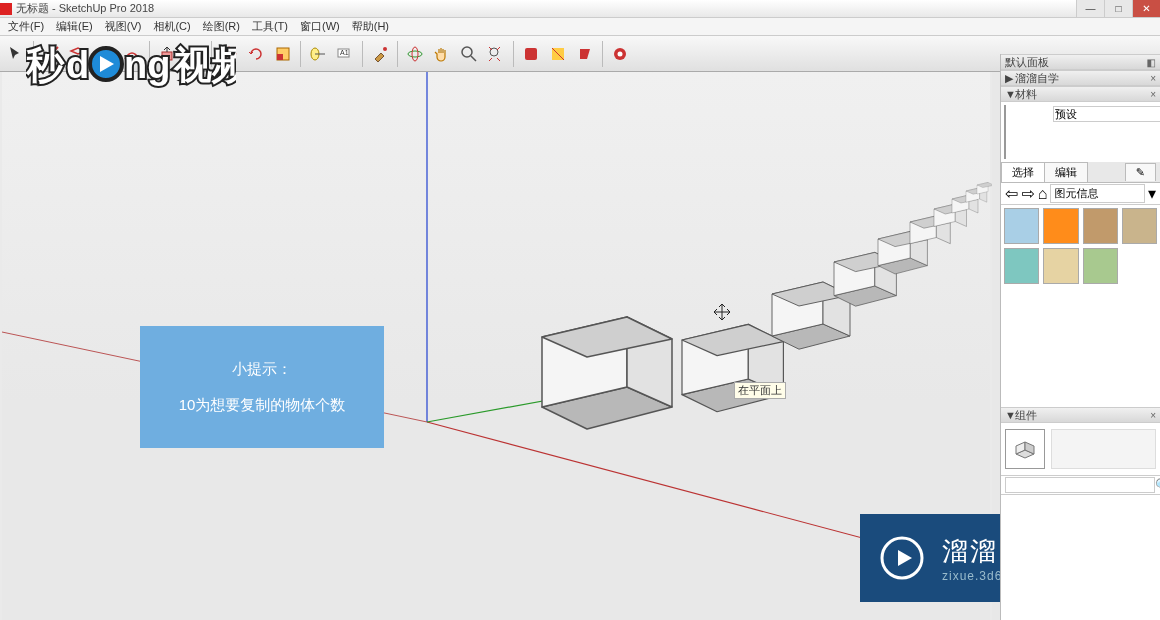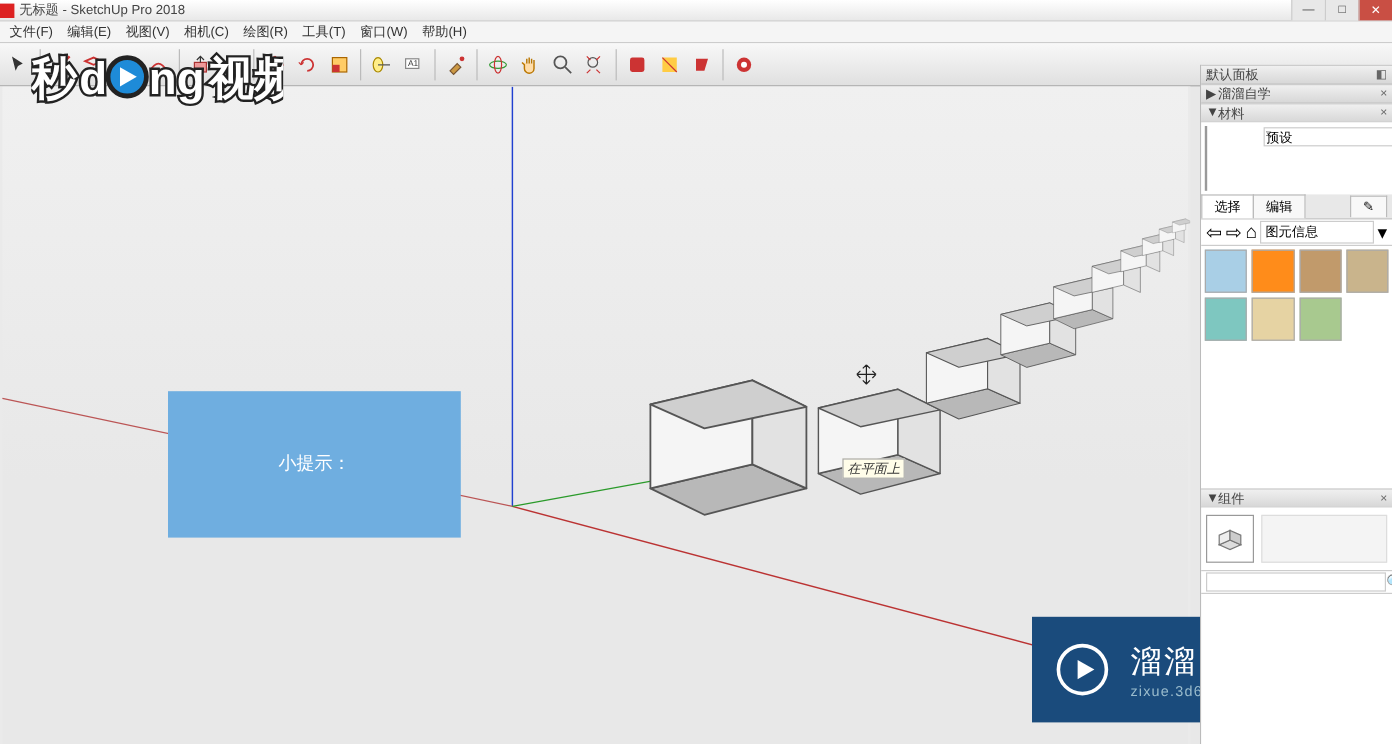--- a/index.html
+++ b/index.html
@@ -291,34 +291,35 @@
     <g transform="translate(975,113) scale(0.13)">
           <path d="M0 70 l0 -70 l85 -20 l0 70 z" fill="#f5f5f5"></path>
           <path d="M0 0 l85 -20 l45 22 l-85 18 z" fill="#cfcfcf"></path>
         </g>
   </g>
 
   <g transform="translate(720,240)" stroke="#222" stroke-width="1">
         <path d="M0 -8v16M-8 0h16M0-8l-3 3m3-3l3 3M0 8l-3-3m3 3l3-3M-8 0l3-3m-3 3l3 3M8 0l-3-3m3 3l-3 3" fill="none"></path>
       </g>
 </svg>
-<div class="cursor-tip" style="top:310px; left:702px;font-style:italic;">在平面上</div>
+<div class="cursor-tip" style="top:310px; left:734px;">在平面上</div>
 </div>
 
 <svg class="overlay-logo" width="210" height="60">
   <text x="0" y="42" class="txt">秒</text>
   <text x="40" y="42" class="txt" style="font-family:Arial">d</text>
   <circle cx="80" cy="28" r="16" fill="#1e8bd8" stroke="#222" stroke-width="4"></circle>
   <path d="M74 20v16l14-8z" fill="#fff"></path>
   <text x="98" y="42" class="txt" style="font-family:Arial">ng</text>
   <text x="148" y="42" class="txt">视频</text>
 </svg>
 
 <div class="tip-box">
   <div>小提示：</div>
+  <div>10为想要复制的物体个数</div>
 </div>
 
 <div class="bottom-badge">
   <svg viewBox="0 0 48 48">
       <circle cx="24" cy="24" r="20" fill="none" stroke="#fff" stroke-width="3"></circle>
       <path d="M20 16v16l14-8z" fill="#fff"></path>
     </svg>
   <div>
     <div class="t1">溜溜自学</div>
     <div class="t2">zixue.3d66.com</div>

